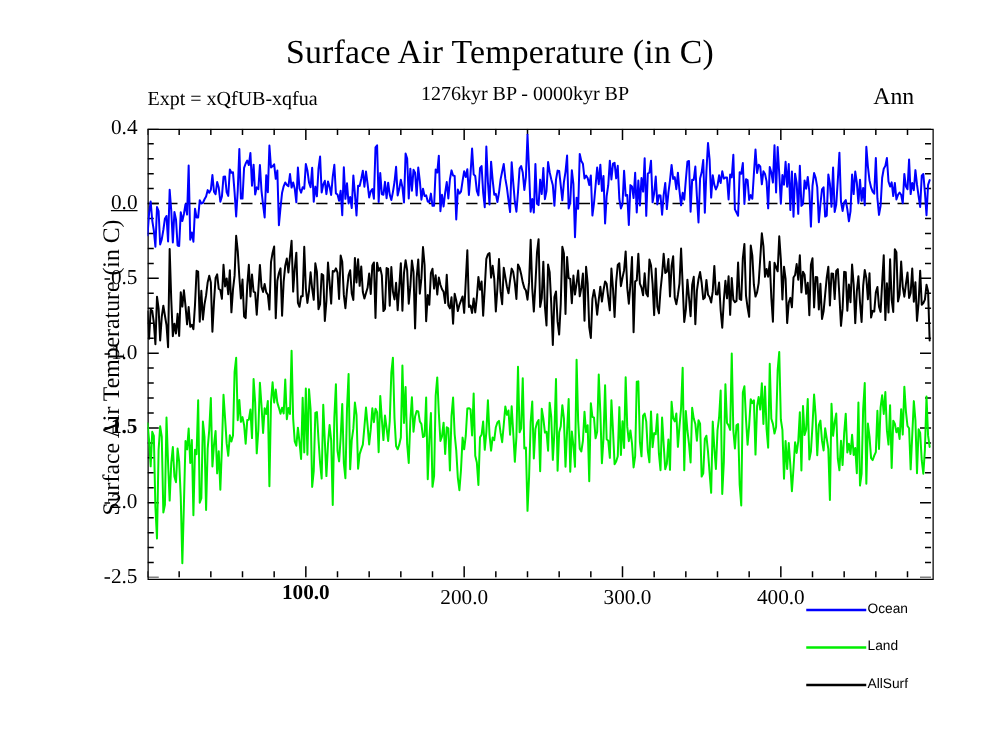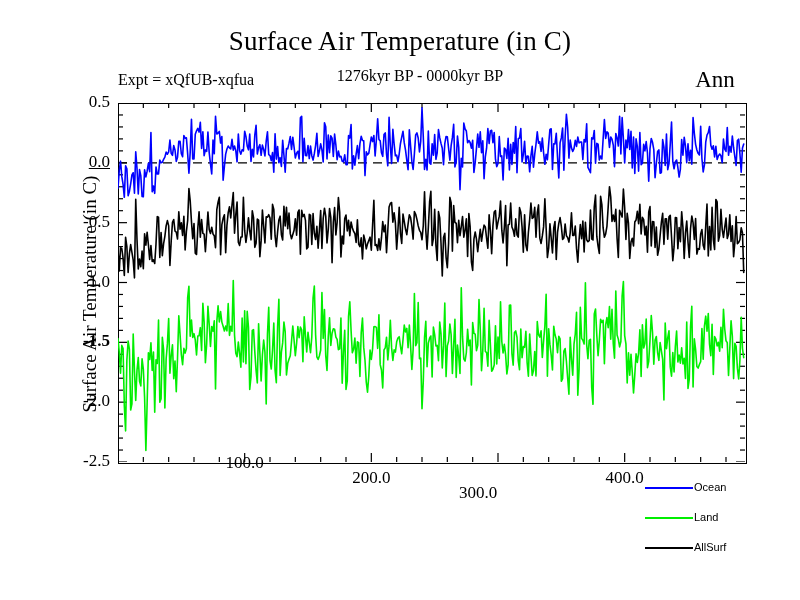--- a/index.html
+++ b/index.html
@@ -42,21 +42,21 @@
   }
   #expt-label {
     left: 118px; top: 71px;
     font-size: 16px;
     white-space: nowrap;
   }
   #period-label {
     left: 645px; top: 67px;
     width: 140px;
     text-align: center;
-    font-size: 23px;
+    font-size: 19px;
     white-space: nowrap;
   }
 
   
   #x-axis-title {
     left: 118px; top: 483px;
     width: 627px;
     text-align: center;
     font-size: 19px;
     white-space: nowrap;
@@ -254,32 +254,32 @@
       <line x1="582.6666666666666" y1="0" x2="582.6666666666666" y2="5" stroke="#000" stroke-width="1.2"></line>
       <line x1="608" y1="359" x2="608" y2="354" stroke="#000" stroke-width="1.2"></line>
       <line x1="608" y1="0" x2="608" y2="5" stroke="#000" stroke-width="1.2"></line>
       <line x1="0" y1="59.833333333333314" x2="627" y2="59.833333333333314" stroke="#000000" stroke-width="1.1" stroke-dasharray="9,6"></line>
       <path d="M0.00 85.26 L1.27 67.45 L2.53 58.17 L3.80 73.42 L5.07 81.45 L6.33 94.31 L7.60 62.69 L8.87 65.81 L10.13 92.65 L11.40 88.48 L12.67 80.99 L13.93 71.96 L15.20 69.75 L16.47 90.22 L17.73 48.86 L19.00 65.34 L20.27 91.03 L21.53 66.55 L22.80 72.62 L24.07 93.38 L25.33 93.77 L26.60 66.81 L27.87 73.86 L29.13 68.15 L30.40 60.33 L31.67 68.66 L32.93 29.44 L34.20 88.82 L35.47 83.05 L36.73 90.32 L38.00 63.96 L39.27 71.02 L40.53 70.92 L41.80 57.12 L43.07 59.79 L44.33 59.29 L45.60 56.38 L46.87 54.12 L48.13 49.11 L49.40 51.22 L50.67 48.87 L51.93 37.07 L53.20 50.31 L54.47 52.39 L55.73 42.61 L57.00 47.00 L58.27 58.39 L59.53 54.17 L60.80 38.40 L62.07 38.27 L63.33 50.75 L64.60 53.71 L65.87 32.61 L67.13 35.21 L68.40 34.85 L69.67 50.90 L70.93 70.14 L72.20 49.40 L73.47 16.24 L74.73 55.89 L76.00 55.89 L77.27 31.23 L78.53 27.80 L79.80 25.43 L81.07 29.07 L82.33 19.38 L83.60 45.55 L84.87 28.72 L86.13 52.59 L87.40 46.91 L88.67 48.34 L89.93 29.02 L91.20 49.61 L92.47 60.81 L93.73 70.94 L95.00 37.12 L96.27 50.81 L97.53 13.40 L98.80 31.02 L100.07 30.05 L101.33 28.47 L102.60 40.04 L103.87 33.48 L105.13 77.12 L106.40 63.33 L107.67 51.14 L108.93 46.03 L110.20 42.98 L111.47 44.90 L112.73 46.01 L114.00 36.29 L115.27 47.09 L116.53 43.02 L117.80 47.91 L119.07 58.83 L120.33 31.08 L121.60 47.79 L122.87 51.14 L124.13 46.72 L125.40 47.95 L126.67 28.29 L127.93 33.40 L129.20 42.89 L130.47 46.81 L131.73 31.16 L133.00 58.38 L134.27 46.30 L135.53 53.98 L136.80 32.00 L138.07 22.23 L139.33 51.03 L140.60 44.56 L141.87 41.63 L143.13 52.30 L144.40 42.14 L145.67 46.46 L146.93 52.95 L148.20 38.22 L149.47 28.81 L150.73 51.67 L152.00 52.56 L153.27 57.65 L154.53 49.58 L155.80 69.24 L157.07 30.75 L158.33 56.08 L159.60 43.59 L160.87 59.74 L162.13 54.66 L163.40 63.40 L164.67 37.35 L165.93 52.06 L167.20 69.31 L168.47 45.51 L169.73 45.84 L171.00 40.13 L172.27 33.58 L173.53 46.41 L174.80 34.22 L176.07 44.04 L177.33 54.98 L178.60 50.09 L179.87 48.27 L181.13 55.97 L182.40 14.83 L183.67 13.27 L184.93 58.65 L186.20 35.41 L187.47 52.44 L188.73 52.76 L190.00 42.50 L191.27 55.56 L192.53 43.15 L193.80 52.72 L195.07 57.07 L196.33 50.66 L197.60 42.62 L198.87 30.39 L200.13 53.39 L201.40 48.05 L202.67 40.83 L203.93 46.85 L205.20 59.01 L206.47 19.78 L207.73 23.78 L209.00 55.84 L210.27 31.93 L211.53 49.60 L212.80 32.88 L214.07 35.12 L215.33 53.40 L216.60 31.08 L217.87 41.82 L219.13 56.73 L220.40 48.00 L221.67 53.85 L222.93 53.26 L224.20 58.19 L225.47 58.70 L226.73 51.90 L228.00 61.60 L229.27 61.58 L230.53 32.67 L231.80 35.06 L233.07 21.57 L234.33 66.01 L235.60 52.82 L236.87 62.20 L238.13 51.03 L239.40 42.62 L240.67 55.79 L241.93 40.63 L243.20 33.30 L244.47 37.44 L245.73 37.76 L247.00 72.58 L248.27 48.68 L249.53 51.86 L250.80 50.28 L252.07 41.70 L253.33 33.94 L254.60 38.56 L255.87 32.46 L257.13 52.92 L258.40 36.46 L259.67 15.76 L260.93 36.48 L262.20 37.84 L263.47 49.70 L264.73 53.34 L266.00 31.55 L267.27 29.89 L268.53 51.21 L269.80 62.80 L271.07 14.27 L272.33 42.80 L273.60 60.57 L274.87 26.31 L276.13 41.05 L277.40 52.81 L278.67 52.10 L279.93 58.64 L281.20 51.02 L282.47 40.47 L283.73 34.19 L285.00 28.22 L286.27 39.91 L287.53 47.10 L288.80 57.34 L290.07 66.63 L291.33 26.73 L292.60 43.12 L293.87 58.42 L295.13 66.34 L296.40 50.66 L297.67 31.83 L298.93 29.88 L300.20 34.95 L301.47 49.01 L302.73 38.44 L304.00 4.82 L305.27 33.57 L306.53 66.36 L307.80 56.29 L309.07 67.06 L310.33 28.14 L311.60 59.93 L312.87 61.09 L314.13 40.70 L315.40 52.24 L316.67 31.46 L317.93 56.33 L319.20 49.76 L320.47 26.59 L321.73 34.70 L323.00 40.42 L324.27 45.27 L325.53 61.58 L326.80 40.70 L328.07 33.50 L329.33 33.74 L330.60 45.35 L331.87 57.23 L333.13 42.71 L334.40 34.45 L335.67 21.42 L336.93 63.86 L338.20 58.81 L339.47 33.14 L340.73 44.38 L342.00 86.71 L343.27 55.24 L344.53 63.99 L345.80 20.11 L347.07 25.88 L348.33 27.99 L349.60 39.78 L350.87 37.53 L352.13 39.45 L353.40 45.11 L354.67 37.38 L355.93 69.40 L357.20 59.44 L358.47 45.38 L359.73 31.08 L361.00 44.32 L362.27 28.72 L363.53 49.76 L364.80 37.77 L366.07 75.72 L367.33 53.82 L368.60 45.18 L369.87 25.54 L371.13 40.55 L372.40 27.94 L373.67 27.27 L374.93 39.70 L376.20 29.60 L377.47 56.22 L378.73 63.72 L380.00 60.41 L381.27 33.67 L382.53 53.53 L383.80 52.95 L385.07 76.99 L386.33 45.10 L387.60 46.24 L388.87 55.42 L390.13 35.27 L391.40 67.06 L392.67 41.42 L393.93 61.37 L395.20 39.44 L396.47 50.28 L397.73 23.55 L399.00 69.68 L400.27 35.79 L401.53 35.04 L402.80 25.52 L404.07 58.88 L405.33 51.59 L406.60 38.18 L407.87 60.51 L409.13 53.16 L410.40 53.37 L411.67 68.82 L412.93 52.84 L414.20 43.33 L415.47 64.29 L416.73 51.07 L418.00 41.27 L419.27 28.92 L420.53 40.13 L421.80 38.70 L423.07 48.32 L424.33 35.14 L425.60 49.87 L426.87 61.29 L428.13 51.25 L429.40 56.77 L430.67 40.94 L431.93 26.39 L433.20 25.75 L434.47 66.39 L435.73 40.71 L437.00 40.94 L438.27 30.29 L439.53 54.17 L440.80 75.03 L442.07 39.89 L443.33 34.89 L444.60 24.97 L445.87 67.13 L447.13 34.26 L448.40 11.37 L449.67 24.53 L450.93 55.08 L452.20 37.15 L453.47 44.88 L454.73 48.55 L456.00 45.58 L457.27 37.27 L458.53 43.44 L459.80 34.04 L461.07 39.89 L462.33 39.04 L463.60 39.06 L464.87 56.57 L466.13 36.54 L467.40 38.90 L468.67 20.88 L469.93 64.48 L471.20 67.00 L472.47 69.66 L473.73 34.81 L475.00 36.00 L476.27 27.49 L477.53 60.22 L478.80 40.39 L480.07 41.10 L481.33 57.02 L482.60 53.07 L483.87 56.03 L485.13 35.84 L486.40 16.61 L487.67 35.37 L488.93 28.83 L490.20 30.15 L491.47 44.47 L492.73 34.04 L494.00 36.12 L495.27 42.07 L496.53 63.67 L497.80 30.55 L499.07 34.95 L500.33 43.06 L501.60 13.20 L502.87 51.05 L504.13 14.66 L505.40 35.75 L506.67 59.91 L507.93 37.04 L509.20 44.76 L510.47 26.46 L511.73 46.43 L513.00 28.20 L514.27 65.07 L515.53 34.12 L516.80 70.44 L518.07 35.92 L519.33 43.31 L520.60 68.09 L521.87 29.65 L523.13 61.70 L524.40 60.22 L525.67 41.31 L526.93 47.97 L528.20 38.53 L529.47 50.21 L530.73 78.27 L532.00 45.65 L533.27 35.44 L534.53 39.27 L535.80 46.65 L537.07 74.72 L538.33 60.49 L539.60 48.54 L540.87 46.87 L542.13 70.29 L543.40 69.46 L544.67 36.59 L545.93 44.23 L547.20 62.46 L548.47 31.03 L549.73 66.64 L551.00 60.63 L552.27 40.85 L553.53 19.11 L554.80 58.56 L556.07 65.76 L557.33 58.80 L558.60 56.98 L559.87 64.48 L561.13 74.06 L562.40 66.07 L563.67 36.55 L564.93 52.29 L566.20 34.23 L567.47 43.20 L568.73 59.68 L570.00 40.73 L571.27 57.63 L572.53 47.37 L573.80 61.22 L575.07 14.49 L576.33 30.26 L577.60 41.34 L578.87 46.95 L580.13 50.36 L581.40 52.01 L582.67 23.34 L583.93 55.75 L585.20 68.96 L586.47 61.61 L587.73 39.18 L589.00 32.02 L590.27 29.69 L591.53 23.45 L592.80 42.23 L594.07 46.22 L595.33 42.86 L596.60 53.88 L597.87 43.34 L599.13 56.54 L600.40 52.85 L601.67 51.03 L602.93 52.81 L604.20 59.64 L605.47 36.11 L606.73 46.17 L608.00 48.43 L609.27 24.54 L610.53 52.27 L611.80 43.37 L613.07 49.15 L614.33 33.10 L615.60 44.73 L616.87 53.99 L618.13 62.53 L619.40 37.58 L620.67 36.18 L621.93 50.92 L623.20 69.16 L624.47 44.94 L625.73 41.12" fill="none" stroke="#0000ff" stroke-width="1.6" stroke-linejoin="round" stroke-linecap="round"></path>
       <path d="M0.00 235.57 L1.27 249.21 L2.53 270.09 L3.80 242.42 L5.07 245.63 L6.33 302.85 L7.60 327.86 L8.87 256.98 L10.13 238.04 L11.40 246.38 L12.67 307.03 L13.93 300.93 L15.20 231.07 L16.47 267.72 L17.73 297.47 L19.00 267.40 L20.27 254.59 L21.53 278.24 L22.80 282.86 L24.07 255.88 L25.33 266.12 L26.60 294.55 L27.87 347.57 L29.13 300.54 L30.40 249.72 L31.67 256.54 L32.93 239.83 L34.20 267.43 L35.47 248.95 L36.73 309.22 L38.00 256.88 L39.27 260.38 L40.53 217.15 L41.80 299.19 L43.07 295.63 L44.33 234.28 L45.60 246.49 L46.87 304.91 L48.13 256.03 L49.40 240.91 L50.67 215.44 L51.93 270.18 L53.20 252.69 L54.47 241.73 L55.73 275.69 L57.00 258.04 L58.27 288.80 L59.53 254.99 L60.80 212.78 L62.07 231.70 L63.33 251.72 L64.60 261.63 L65.87 245.29 L67.13 250.16 L68.40 245.44 L69.67 194.52 L70.93 183.20 L72.20 233.23 L73.47 217.08 L74.73 234.49 L76.00 230.66 L77.27 236.96 L78.53 251.94 L79.80 233.05 L81.07 232.76 L82.33 224.67 L83.60 247.48 L84.87 200.21 L86.13 219.14 L87.40 259.68 L88.67 241.18 L89.93 203.26 L91.20 221.26 L92.47 243.36 L93.73 223.58 L95.00 228.15 L96.27 217.78 L97.53 285.92 L98.80 218.93 L100.07 202.85 L101.33 219.01 L102.60 208.61 L103.87 219.11 L105.13 223.27 L106.40 227.93 L107.67 223.14 L108.93 227.85 L110.20 200.67 L111.47 232.33 L112.73 223.33 L114.00 228.19 L115.27 177.52 L116.53 231.85 L117.80 250.21 L119.07 253.61 L120.33 239.13 L121.60 250.65 L122.87 264.15 L124.13 215.16 L125.40 258.90 L126.67 207.80 L127.93 260.71 L129.20 208.31 L130.47 224.41 L131.73 286.50 L133.00 273.64 L134.27 227.36 L135.53 226.62 L136.80 248.92 L138.07 267.37 L139.33 279.85 L140.60 220.87 L141.87 249.95 L143.13 277.88 L144.40 252.15 L145.67 237.03 L146.93 249.02 L148.20 301.03 L149.47 231.10 L150.73 204.38 L152.00 257.72 L153.27 266.06 L154.53 247.13 L155.80 220.15 L157.07 267.44 L158.33 279.61 L159.60 224.06 L160.87 196.25 L162.13 272.41 L163.40 249.09 L164.67 239.90 L165.93 219.03 L167.20 228.92 L168.47 271.95 L169.73 260.29 L171.00 256.26 L172.27 252.73 L173.53 238.42 L174.80 222.98 L176.07 237.23 L177.33 252.59 L178.60 240.53 L179.87 223.67 L181.13 234.74 L182.40 224.01 L183.67 226.80 L184.93 258.73 L186.20 213.71 L187.47 232.45 L188.73 249.05 L190.00 229.42 L191.27 239.51 L192.53 249.71 L193.80 233.82 L195.07 195.16 L196.33 183.17 L197.60 231.60 L198.87 253.90 L200.13 256.44 L201.40 252.76 L202.67 246.97 L203.93 189.46 L205.20 235.38 L206.47 206.65 L207.73 252.35 L209.00 267.36 L210.27 233.56 L211.53 214.79 L212.80 242.37 L214.07 230.26 L215.33 225.72 L216.60 226.15 L217.87 234.13 L219.13 236.28 L220.40 246.67 L221.67 245.81 L222.93 214.97 L224.20 280.31 L225.47 248.42 L226.73 227.39 L228.00 286.45 L229.27 277.98 L230.53 213.63 L231.80 198.91 L233.07 227.41 L234.33 249.81 L235.60 246.15 L236.87 235.13 L238.13 260.20 L239.40 238.86 L240.67 239.66 L241.93 273.47 L243.20 229.84 L244.47 215.09 L245.73 244.39 L247.00 257.27 L248.27 279.21 L249.53 289.18 L250.80 272.77 L252.07 247.10 L253.33 256.49 L254.60 245.77 L255.87 223.76 L257.13 223.56 L258.40 224.41 L259.67 245.33 L260.93 211.76 L262.20 261.63 L263.47 267.02 L264.73 284.92 L266.00 246.87 L267.27 244.80 L268.53 234.19 L269.80 256.83 L271.07 242.67 L272.33 217.25 L273.60 244.63 L274.87 257.53 L276.13 246.91 L277.40 249.09 L278.67 238.78 L279.93 234.96 L281.20 233.71 L282.47 243.31 L283.73 250.75 L285.00 236.81 L286.27 222.12 L287.53 228.91 L288.80 225.42 L290.07 244.79 L291.33 222.07 L292.60 243.19 L293.87 266.45 L295.13 246.45 L296.40 190.45 L297.67 242.81 L298.93 239.73 L300.20 199.51 L301.47 255.71 L302.73 255.13 L304.00 305.68 L305.27 278.63 L306.53 234.68 L307.80 218.25 L309.07 263.71 L310.33 240.11 L311.60 235.24 L312.87 232.97 L314.13 274.01 L315.40 224.03 L316.67 231.64 L317.93 243.02 L319.20 242.42 L320.47 257.60 L321.73 219.13 L323.00 230.57 L324.27 264.89 L325.53 242.89 L326.80 200.17 L328.07 273.59 L329.33 242.85 L330.60 238.02 L331.87 221.16 L333.13 231.71 L334.40 270.36 L335.67 241.71 L336.93 216.23 L338.20 274.39 L339.47 242.13 L340.73 253.49 L342.00 270.46 L343.27 184.78 L344.53 233.67 L345.80 255.97 L347.07 258.17 L348.33 249.75 L349.60 226.37 L350.87 242.67 L352.13 237.15 L353.40 281.99 L354.67 219.54 L355.93 230.42 L357.20 231.14 L358.47 247.65 L359.73 242.38 L361.00 196.62 L362.27 226.76 L363.53 267.62 L364.80 247.52 L366.07 205.23 L367.33 248.45 L368.60 249.54 L369.87 263.28 L371.13 217.18 L372.40 241.42 L373.67 268.32 L374.93 266.26 L376.20 261.99 L377.47 222.70 L378.73 261.02 L380.00 234.02 L381.27 255.45 L382.53 198.89 L383.80 238.52 L385.07 249.92 L386.33 241.37 L387.60 251.66 L388.87 270.98 L390.13 261.92 L391.40 202.36 L392.67 202.11 L393.93 250.74 L395.20 262.08 L396.47 229.52 L397.73 227.91 L399.00 234.27 L400.27 257.97 L401.53 266.80 L402.80 226.11 L404.07 254.70 L405.33 243.50 L406.60 244.33 L407.87 228.33 L409.13 259.77 L410.40 273.12 L411.67 231.02 L412.93 252.54 L414.20 272.35 L415.47 267.89 L416.73 248.55 L418.00 272.89 L419.27 218.49 L420.53 231.64 L421.80 234.13 L423.07 227.81 L424.33 254.48 L425.60 237.89 L426.87 223.38 L428.13 191.25 L429.40 273.18 L430.67 225.89 L431.93 241.39 L433.20 252.16 L434.47 266.95 L435.73 223.23 L437.00 231.82 L438.27 236.13 L439.53 249.61 L440.80 233.22 L442.07 235.89 L443.33 278.29 L444.60 275.67 L445.87 248.19 L447.13 245.59 L448.40 258.27 L449.67 275.28 L450.93 291.24 L452.20 234.30 L453.47 255.85 L454.73 272.23 L456.00 241.20 L457.27 230.99 L458.53 209.37 L459.80 292.22 L461.07 266.54 L462.33 204.42 L463.60 235.40 L464.87 237.26 L466.13 240.93 L467.40 179.80 L468.67 241.32 L469.93 255.77 L471.20 237.31 L472.47 236.24 L473.73 284.77 L475.00 301.32 L476.27 211.00 L477.53 205.96 L478.80 232.25 L480.07 252.78 L481.33 237.28 L482.60 216.31 L483.87 219.48 L485.13 217.22 L486.40 260.68 L487.67 221.89 L488.93 214.63 L490.20 224.64 L491.47 203.60 L492.73 236.19 L494.00 206.22 L495.27 240.61 L496.53 255.10 L497.80 188.09 L499.07 231.94 L500.33 236.11 L501.60 243.84 L502.87 238.56 L504.13 193.16 L505.40 178.54 L506.67 232.61 L507.93 240.90 L509.20 279.99 L510.47 249.73 L511.73 272.12 L513.00 251.39 L514.27 269.11 L515.53 290.02 L516.80 271.59 L518.07 250.77 L519.33 259.37 L520.60 250.18 L521.87 226.84 L523.13 273.43 L524.40 221.81 L525.67 245.06 L526.93 240.54 L528.20 216.17 L529.47 264.61 L530.73 258.25 L532.00 237.45 L533.27 212.58 L534.53 229.67 L535.80 261.12 L537.07 237.10 L538.33 233.46 L539.60 249.52 L540.87 257.32 L542.13 239.67 L543.40 247.92 L544.67 256.36 L545.93 296.94 L547.20 219.94 L548.47 245.65 L549.73 234.95 L551.00 227.74 L552.27 264.13 L553.53 273.24 L554.80 249.65 L556.07 269.06 L557.33 243.60 L558.60 227.94 L559.87 259.01 L561.13 252.05 L562.40 260.19 L563.67 244.77 L564.93 260.93 L566.20 255.34 L567.47 275.57 L568.73 219.07 L570.00 285.43 L571.27 276.18 L572.53 224.15 L573.80 203.36 L575.07 284.01 L576.33 235.88 L577.60 246.27 L578.87 263.50 L580.13 265.07 L581.40 261.53 L582.67 258.62 L583.93 225.58 L585.20 256.16 L586.47 222.88 L587.73 213.18 L589.00 228.18 L590.27 210.61 L591.53 241.13 L592.80 252.68 L594.07 221.21 L595.33 271.40 L596.60 233.53 L597.87 236.04 L599.13 242.89 L600.40 239.37 L601.67 248.17 L602.93 224.40 L604.20 244.66 L605.47 206.35 L606.73 226.02 L608.00 237.79 L609.27 239.62 L610.53 272.48 L611.80 245.23 L613.07 217.90 L614.33 233.05 L615.60 275.58 L616.87 240.37 L618.13 243.32 L619.40 265.38 L620.67 275.95 L621.93 257.04 L623.20 214.28 L624.47 245.51 L625.73 254.58" fill="none" stroke="#00ee00" stroke-width="1.6" stroke-linejoin="round" stroke-linecap="round"></path>
       <path d="M0.00 146.18 L1.27 167.92 L2.53 144.69 L3.80 145.64 L5.07 155.13 L6.33 172.35 L7.60 134.38 L8.87 143.68 L10.13 169.37 L11.40 150.57 L12.67 141.57 L13.93 149.42 L15.20 157.14 L16.47 174.83 L17.73 96.28 L19.00 136.54 L20.27 165.90 L21.53 155.96 L22.80 163.78 L24.07 148.07 L25.33 165.70 L26.60 130.73 L27.87 142.25 L29.13 129.25 L30.40 141.76 L31.67 156.49 L32.93 142.65 L34.20 158.39 L35.47 156.87 L36.73 160.42 L38.00 140.93 L39.27 113.64 L40.53 114.26 L41.80 154.44 L43.07 129.61 L44.33 152.65 L45.60 140.56 L46.87 133.36 L48.13 122.90 L49.40 117.58 L50.67 122.91 L51.93 162.43 L53.20 138.26 L54.47 119.36 L55.73 116.51 L57.00 128.02 L58.27 129.01 L59.53 136.03 L60.80 108.85 L62.07 126.13 L63.33 119.76 L64.60 132.35 L65.87 113.23 L67.13 146.89 L68.40 128.51 L69.67 117.50 L70.93 85.61 L72.20 97.88 L73.47 118.63 L74.73 135.73 L76.00 120.64 L77.27 150.17 L78.53 151.51 L79.80 125.50 L81.07 108.78 L82.33 134.11 L83.60 116.59 L84.87 130.38 L86.13 131.12 L87.40 148.77 L88.67 129.15 L89.93 108.93 L91.20 126.48 L92.47 130.54 L93.73 124.25 L95.00 130.93 L96.27 132.66 L97.53 144.68 L98.80 106.75 L100.07 99.22 L101.33 94.20 L102.60 151.61 L103.87 121.61 L105.13 115.38 L106.40 111.72 L107.67 149.64 L108.93 122.31 L110.20 109.57 L111.47 103.79 L112.73 114.93 L114.00 101.97 L115.27 89.61 L116.53 130.29 L117.80 111.59 L119.07 99.12 L120.33 139.32 L121.60 142.41 L122.87 134.01 L124.13 133.98 L125.40 94.40 L126.67 127.67 L127.93 139.33 L129.20 130.00 L130.47 114.81 L131.73 127.98 L133.00 136.84 L134.27 107.69 L135.53 114.60 L136.80 144.33 L138.07 140.35 L139.33 116.13 L140.60 117.13 L141.87 153.71 L143.13 137.89 L144.40 107.02 L145.67 123.07 L146.93 139.88 L148.20 113.80 L149.47 114.26 L150.73 111.65 L152.00 115.12 L153.27 136.15 L154.53 101.37 L155.80 106.38 L157.07 132.93 L158.33 143.58 L159.60 128.92 L160.87 116.99 L162.13 113.17 L163.40 131.80 L164.67 137.06 L165.93 103.31 L167.20 123.01 L168.47 104.33 L169.73 125.67 L171.00 110.16 L172.27 130.63 L173.53 135.80 L174.80 131.44 L176.07 127.23 L177.33 115.81 L178.60 132.13 L179.87 109.35 L181.13 106.97 L182.40 151.32 L183.67 107.23 L184.93 113.59 L186.20 111.33 L187.47 117.32 L188.73 145.87 L190.00 144.17 L191.27 111.41 L192.53 112.09 L193.80 141.54 L195.07 110.56 L196.33 130.23 L197.60 136.54 L198.87 123.21 L200.13 145.22 L201.40 126.78 L202.67 107.51 L203.93 145.51 L205.20 115.36 L206.47 105.21 L207.73 113.15 L209.00 139.96 L210.27 126.35 L211.53 105.47 L212.80 114.42 L214.07 159.70 L215.33 119.28 L216.60 104.56 L217.87 131.90 L219.13 119.50 L220.40 94.59 L221.67 108.98 L222.93 153.93 L224.20 133.08 L225.47 140.85 L226.73 115.48 L228.00 111.98 L229.27 127.88 L230.53 117.19 L231.80 132.63 L233.07 119.01 L234.33 124.79 L235.60 128.40 L236.87 130.48 L238.13 139.40 L239.40 116.81 L240.67 141.19 L241.93 143.73 L243.20 134.85 L244.47 155.99 L245.73 132.08 L247.00 137.35 L248.27 145.83 L249.53 140.87 L250.80 137.57 L252.07 134.14 L253.33 147.29 L254.60 122.09 L255.87 97.21 L257.13 142.57 L258.40 141.51 L259.67 147.35 L260.93 135.75 L262.20 146.94 L263.47 134.95 L264.73 118.52 L266.00 128.78 L267.27 122.14 L268.53 149.62 L269.80 127.47 L271.07 104.05 L272.33 100.46 L273.60 99.48 L274.87 119.12 L276.13 109.69 L277.40 119.92 L278.67 146.22 L279.93 127.41 L281.20 104.25 L282.47 130.52 L283.73 140.36 L285.00 111.11 L286.27 118.73 L287.53 126.30 L288.80 131.65 L290.07 121.13 L291.33 111.90 L292.60 114.62 L293.87 123.30 L295.13 136.16 L296.40 108.52 L297.67 111.25 L298.93 116.39 L300.20 122.89 L301.47 127.32 L302.73 129.42 L304.00 136.75 L305.27 122.71 L306.53 88.76 L307.80 127.64 L309.07 146.25 L310.33 124.37 L311.60 98.93 L312.87 88.34 L314.13 142.51 L315.40 135.46 L316.67 106.32 L317.93 142.25 L319.20 157.39 L320.47 108.67 L321.73 114.80 L323.00 139.92 L324.27 172.97 L325.53 134.53 L326.80 130.20 L328.07 154.33 L329.33 164.64 L330.60 140.10 L331.87 94.33 L333.13 99.80 L334.40 148.14 L335.67 102.57 L336.93 119.56 L338.20 120.15 L339.47 139.60 L340.73 117.37 L342.00 132.65 L343.27 123.72 L344.53 113.49 L345.80 134.09 L347.07 127.31 L348.33 115.82 L349.60 153.54 L350.87 110.48 L352.13 123.64 L353.40 158.77 L354.67 167.37 L355.93 136.13 L357.20 128.98 L358.47 136.09 L359.73 148.76 L361.00 136.84 L362.27 126.36 L363.53 138.29 L364.80 129.23 L366.07 122.12 L367.33 124.04 L368.60 135.31 L369.87 145.28 L371.13 111.83 L372.40 127.87 L373.67 150.64 L374.93 122.61 L376.20 108.98 L377.47 107.60 L378.73 125.92 L380.00 119.07 L381.27 113.14 L382.53 98.11 L383.80 127.17 L385.07 139.93 L386.33 124.55 L387.60 102.61 L388.87 162.80 L390.13 122.01 L391.40 121.31 L392.67 99.95 L393.93 123.95 L395.20 127.11 L396.47 133.27 L397.73 115.69 L399.00 131.82 L400.27 134.11 L401.53 104.65 L402.80 109.13 L404.07 124.10 L405.33 149.10 L406.60 111.75 L407.87 142.18 L409.13 147.69 L410.40 129.22 L411.67 116.66 L412.93 99.98 L414.20 115.35 L415.47 114.40 L416.73 104.27 L418.00 134.19 L419.27 109.73 L420.53 101.92 L421.80 135.14 L423.07 140.48 L424.33 132.97 L425.60 123.63 L426.87 95.75 L428.13 124.93 L429.40 154.54 L430.67 144.87 L431.93 120.71 L433.20 135.07 L434.47 149.98 L435.73 124.99 L437.00 118.47 L438.27 156.44 L439.53 129.47 L440.80 120.39 L442.07 114.63 L443.33 123.21 L444.60 136.33 L445.87 135.01 L447.13 120.94 L448.40 132.77 L449.67 134.61 L450.93 139.08 L452.20 129.93 L453.47 109.73 L454.73 132.39 L456.00 132.51 L457.27 123.07 L458.53 145.40 L459.80 159.20 L461.07 136.99 L462.33 121.58 L463.60 135.69 L464.87 118.01 L466.13 148.87 L467.40 119.36 L468.67 136.81 L469.93 138.72 L471.20 137.72 L472.47 107.05 L473.73 136.07 L475.00 136.94 L476.27 103.65 L477.53 92.15 L478.80 133.48 L480.07 143.07 L481.33 150.42 L482.60 93.33 L483.87 101.61 L485.13 124.96 L486.40 134.29 L487.67 130.87 L488.93 123.45 L490.20 103.64 L491.47 83.68 L492.73 93.87 L494.00 118.46 L495.27 112.14 L496.53 118.35 L497.80 106.40 L499.07 135.36 L500.33 154.43 L501.60 107.20 L502.87 110.75 L504.13 114.07 L505.40 85.96 L506.67 104.49 L507.93 136.54 L509.20 110.35 L510.47 120.18 L511.73 155.47 L513.00 139.09 L514.27 135.26 L515.53 142.85 L516.80 119.01 L518.07 117.01 L519.33 108.25 L520.60 120.71 L521.87 101.29 L523.13 130.90 L524.40 114.37 L525.67 116.75 L526.93 132.05 L528.20 123.26 L529.47 149.16 L530.73 108.84 L532.00 103.63 L533.27 142.90 L534.53 118.62 L535.80 118.74 L537.07 144.54 L538.33 123.98 L539.60 152.25 L540.87 146.12 L542.13 132.45 L543.40 119.05 L544.67 110.36 L545.93 141.33 L547.20 115.81 L548.47 115.90 L549.73 136.28 L551.00 113.74 L552.27 112.32 L553.53 133.76 L554.80 157.69 L556.07 143.92 L557.33 114.48 L558.60 114.86 L559.87 145.62 L561.13 124.58 L562.40 138.80 L563.67 108.68 L564.93 124.42 L566.20 155.50 L567.47 129.87 L568.73 118.06 L570.00 139.04 L571.27 154.54 L572.53 125.74 L573.80 112.98 L575.07 119.57 L576.33 136.45 L577.60 115.61 L578.87 151.09 L580.13 145.68 L581.40 146.26 L582.67 130.88 L583.93 126.55 L585.20 142.34 L586.47 146.51 L587.73 123.13 L589.00 101.13 L590.27 153.07 L591.53 123.59 L592.80 147.02 L594.07 104.41 L595.33 136.75 L596.60 146.56 L597.87 96.47 L599.13 98.87 L600.40 138.15 L601.67 132.58 L602.93 106.21 L604.20 126.46 L605.47 134.36 L606.73 124.38 L608.00 115.08 L609.27 135.45 L610.53 131.35 L611.80 111.74 L613.07 138.42 L614.33 122.74 L615.60 153.67 L616.87 139.27 L618.13 113.62 L619.40 140.78 L620.67 139.42 L621.93 136.73 L623.20 124.81 L624.47 130.03 L625.73 169.39" fill="none" stroke="#000000" stroke-width="1.6" stroke-linejoin="round" stroke-linecap="round"></path>
     </svg>
 
   <div class="abs" id="ytick-layer">
-      <div class="abs ytick-label" style="left: 50px; top: 92px;">0.5</div>
+      <div class="abs ytick-label" style="left: 50px; top: 92px;">0.4</div>
       <div class="abs ytick-label" style="left: 50px; top: 151.833px; text-decoration: underline;">0.0</div>
       <div class="abs ytick-label" style="left: 50px; top: 211.667px;">-0.5</div>
       <div class="abs ytick-label" style="left: 50px; top: 271.5px;">-1.0</div>
       <div class="abs ytick-label" style="left: 50px; top: 331.333px; font-weight: bold;">-1.5</div>
       <div class="abs ytick-label" style="left: 50px; top: 391.167px;">-2.0</div>
       <div class="abs ytick-label" style="left: 50px; top: 451px;">-2.5</div>
     </div>
   <div class="abs" id="xtick-layer">
-      <div class="abs xtick-label" style="left: 199.667px; top: 453px;">100.0</div>
+      <div class="abs xtick-label" style="left: 199.667px; top: 464px; font-weight: bold;">100.0</div>
       <div class="abs xtick-label" style="left: 326.333px; top: 468px;">200.0</div>
-      <div class="abs xtick-label" style="left: 433px; top: 468px; margin-top: 15px;">300.0</div>
+      <div class="abs xtick-label" style="left: 457px; top: 468px;">300.0</div>
       <div class="abs xtick-label" style="left: 579.667px; top: 468px;">400.0</div>
     </div>
 
   <div class="abs" id="legend">
       <div class="legend-row" style="top: 0px; width: 150px;">
         <span class="legend-swatch" style="background: rgb(0, 0, 255);"></span>
         <span class="legend-text">Ocean</span>
       </div>
       <div class="legend-row" style="top: 60px; width: 150px;">
         <span class="legend-swatch" style="background: rgb(0, 0, 0);"></span>

